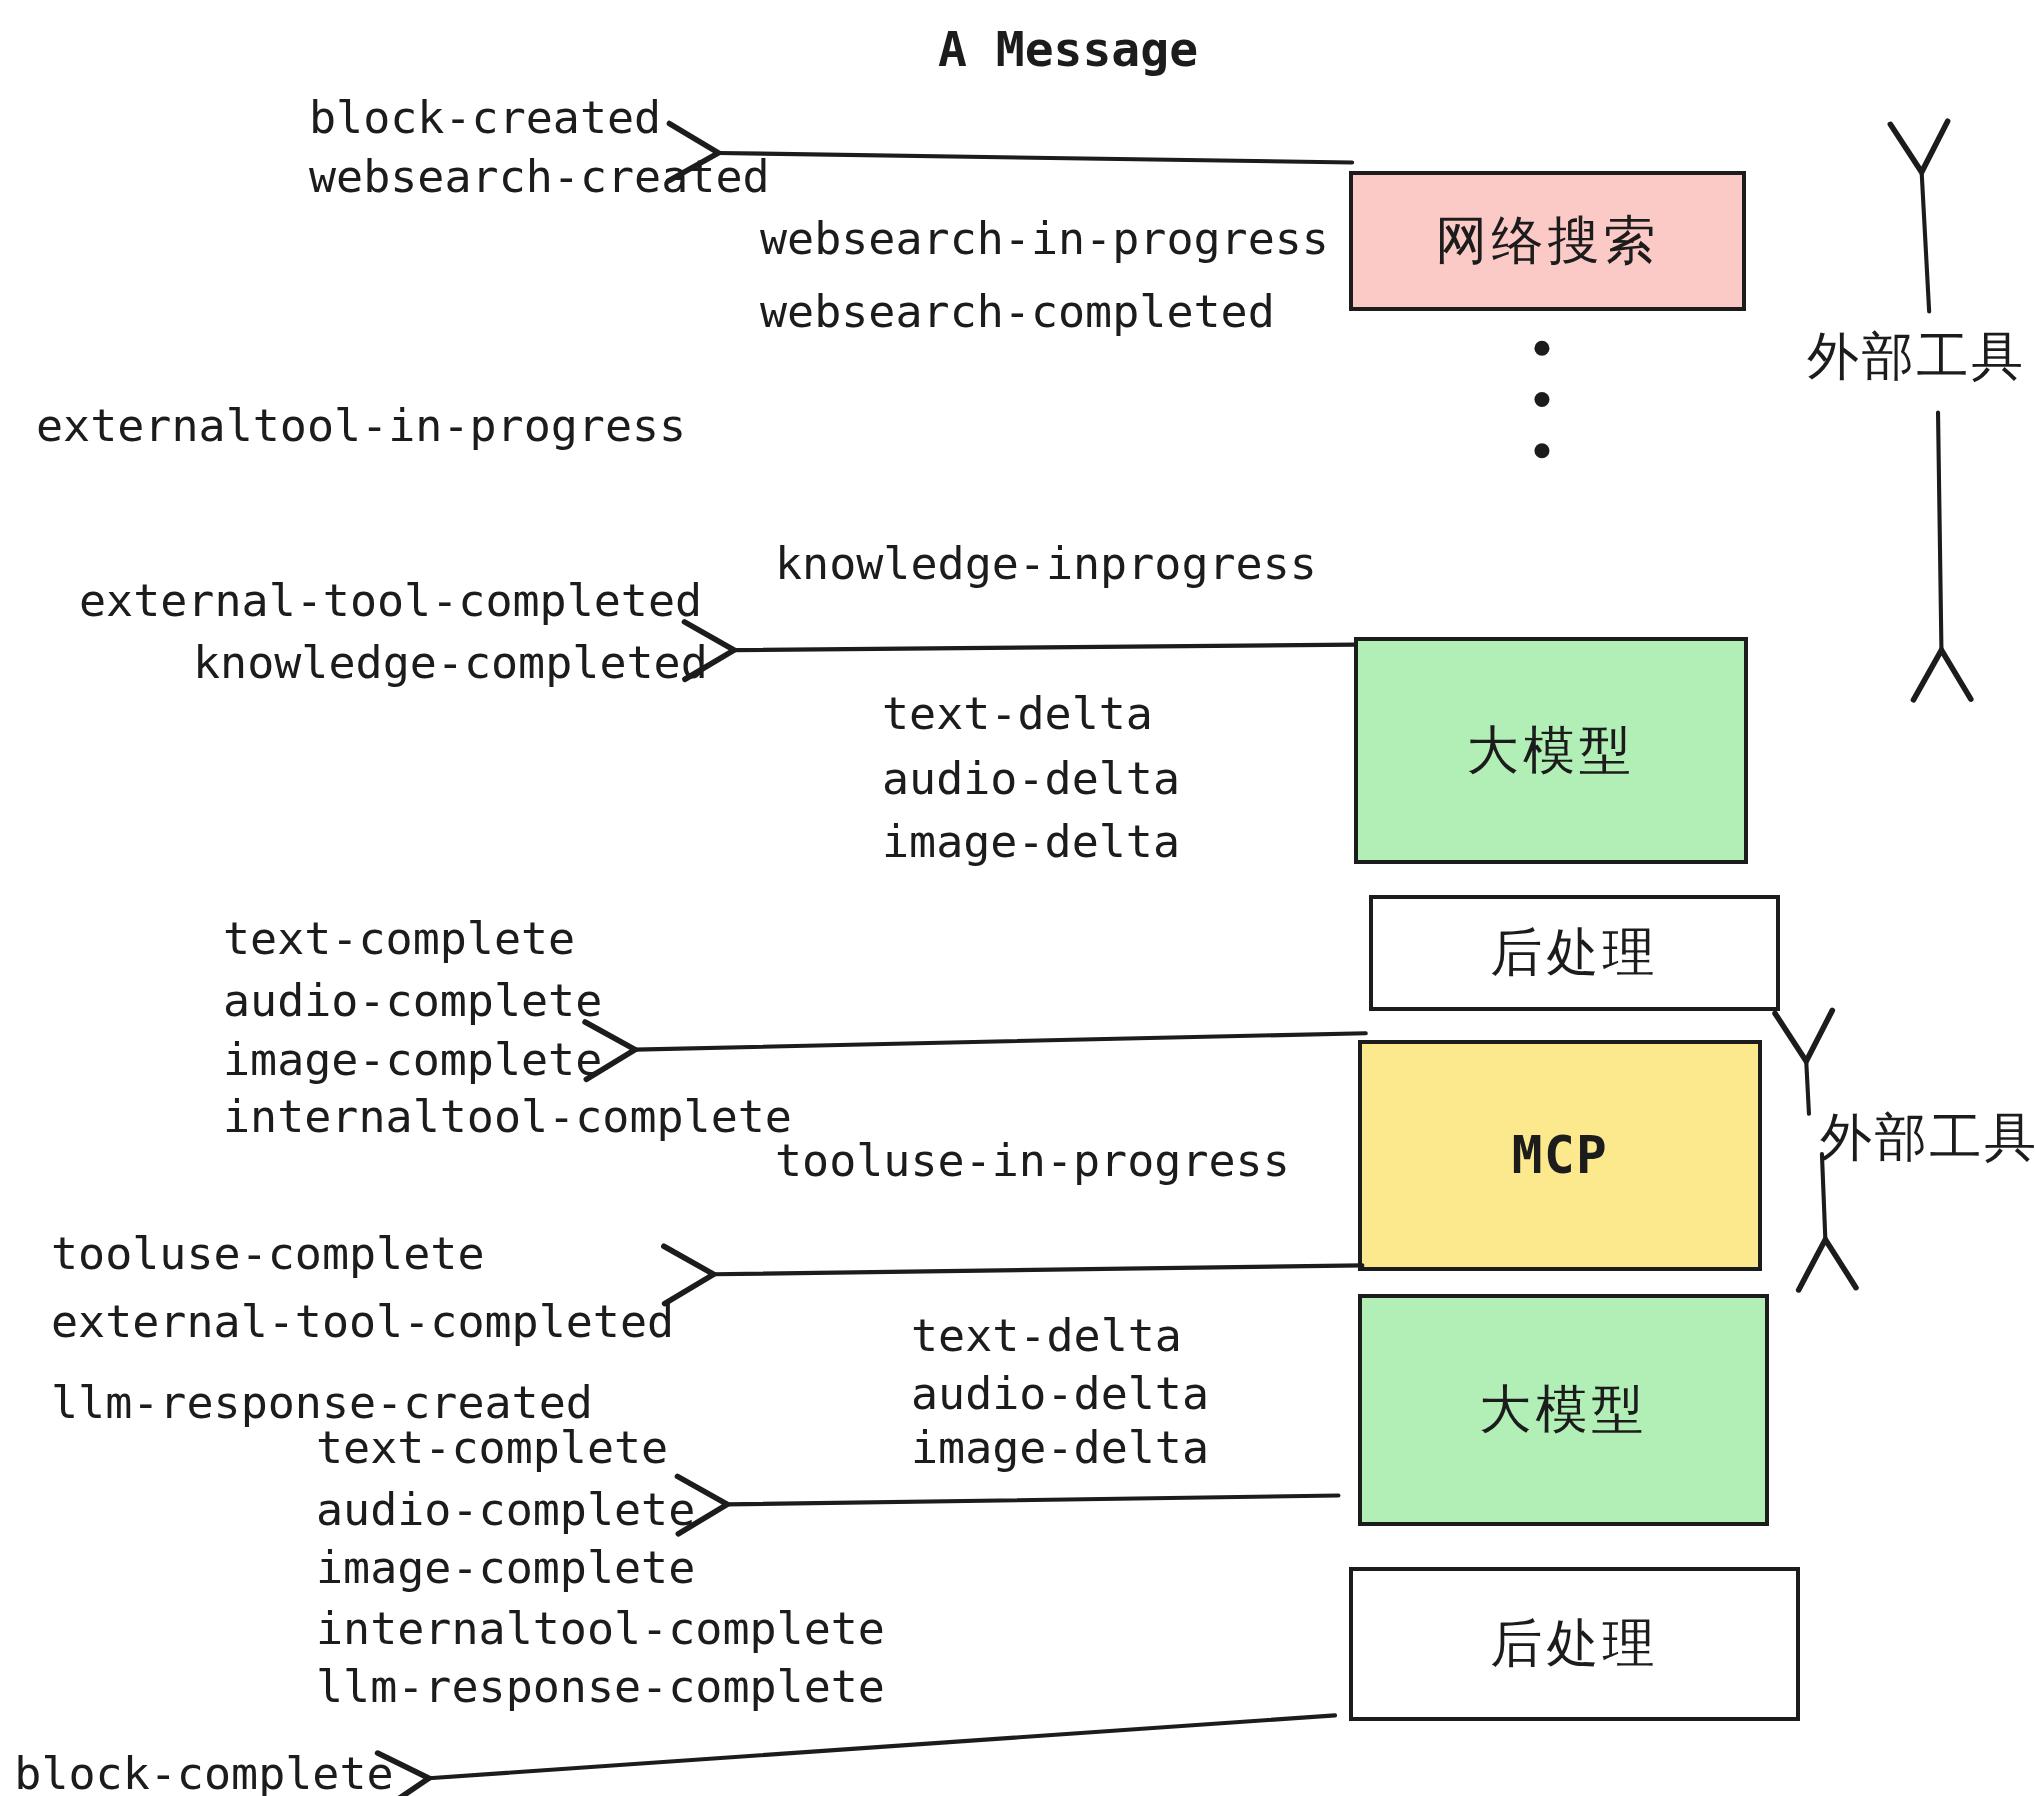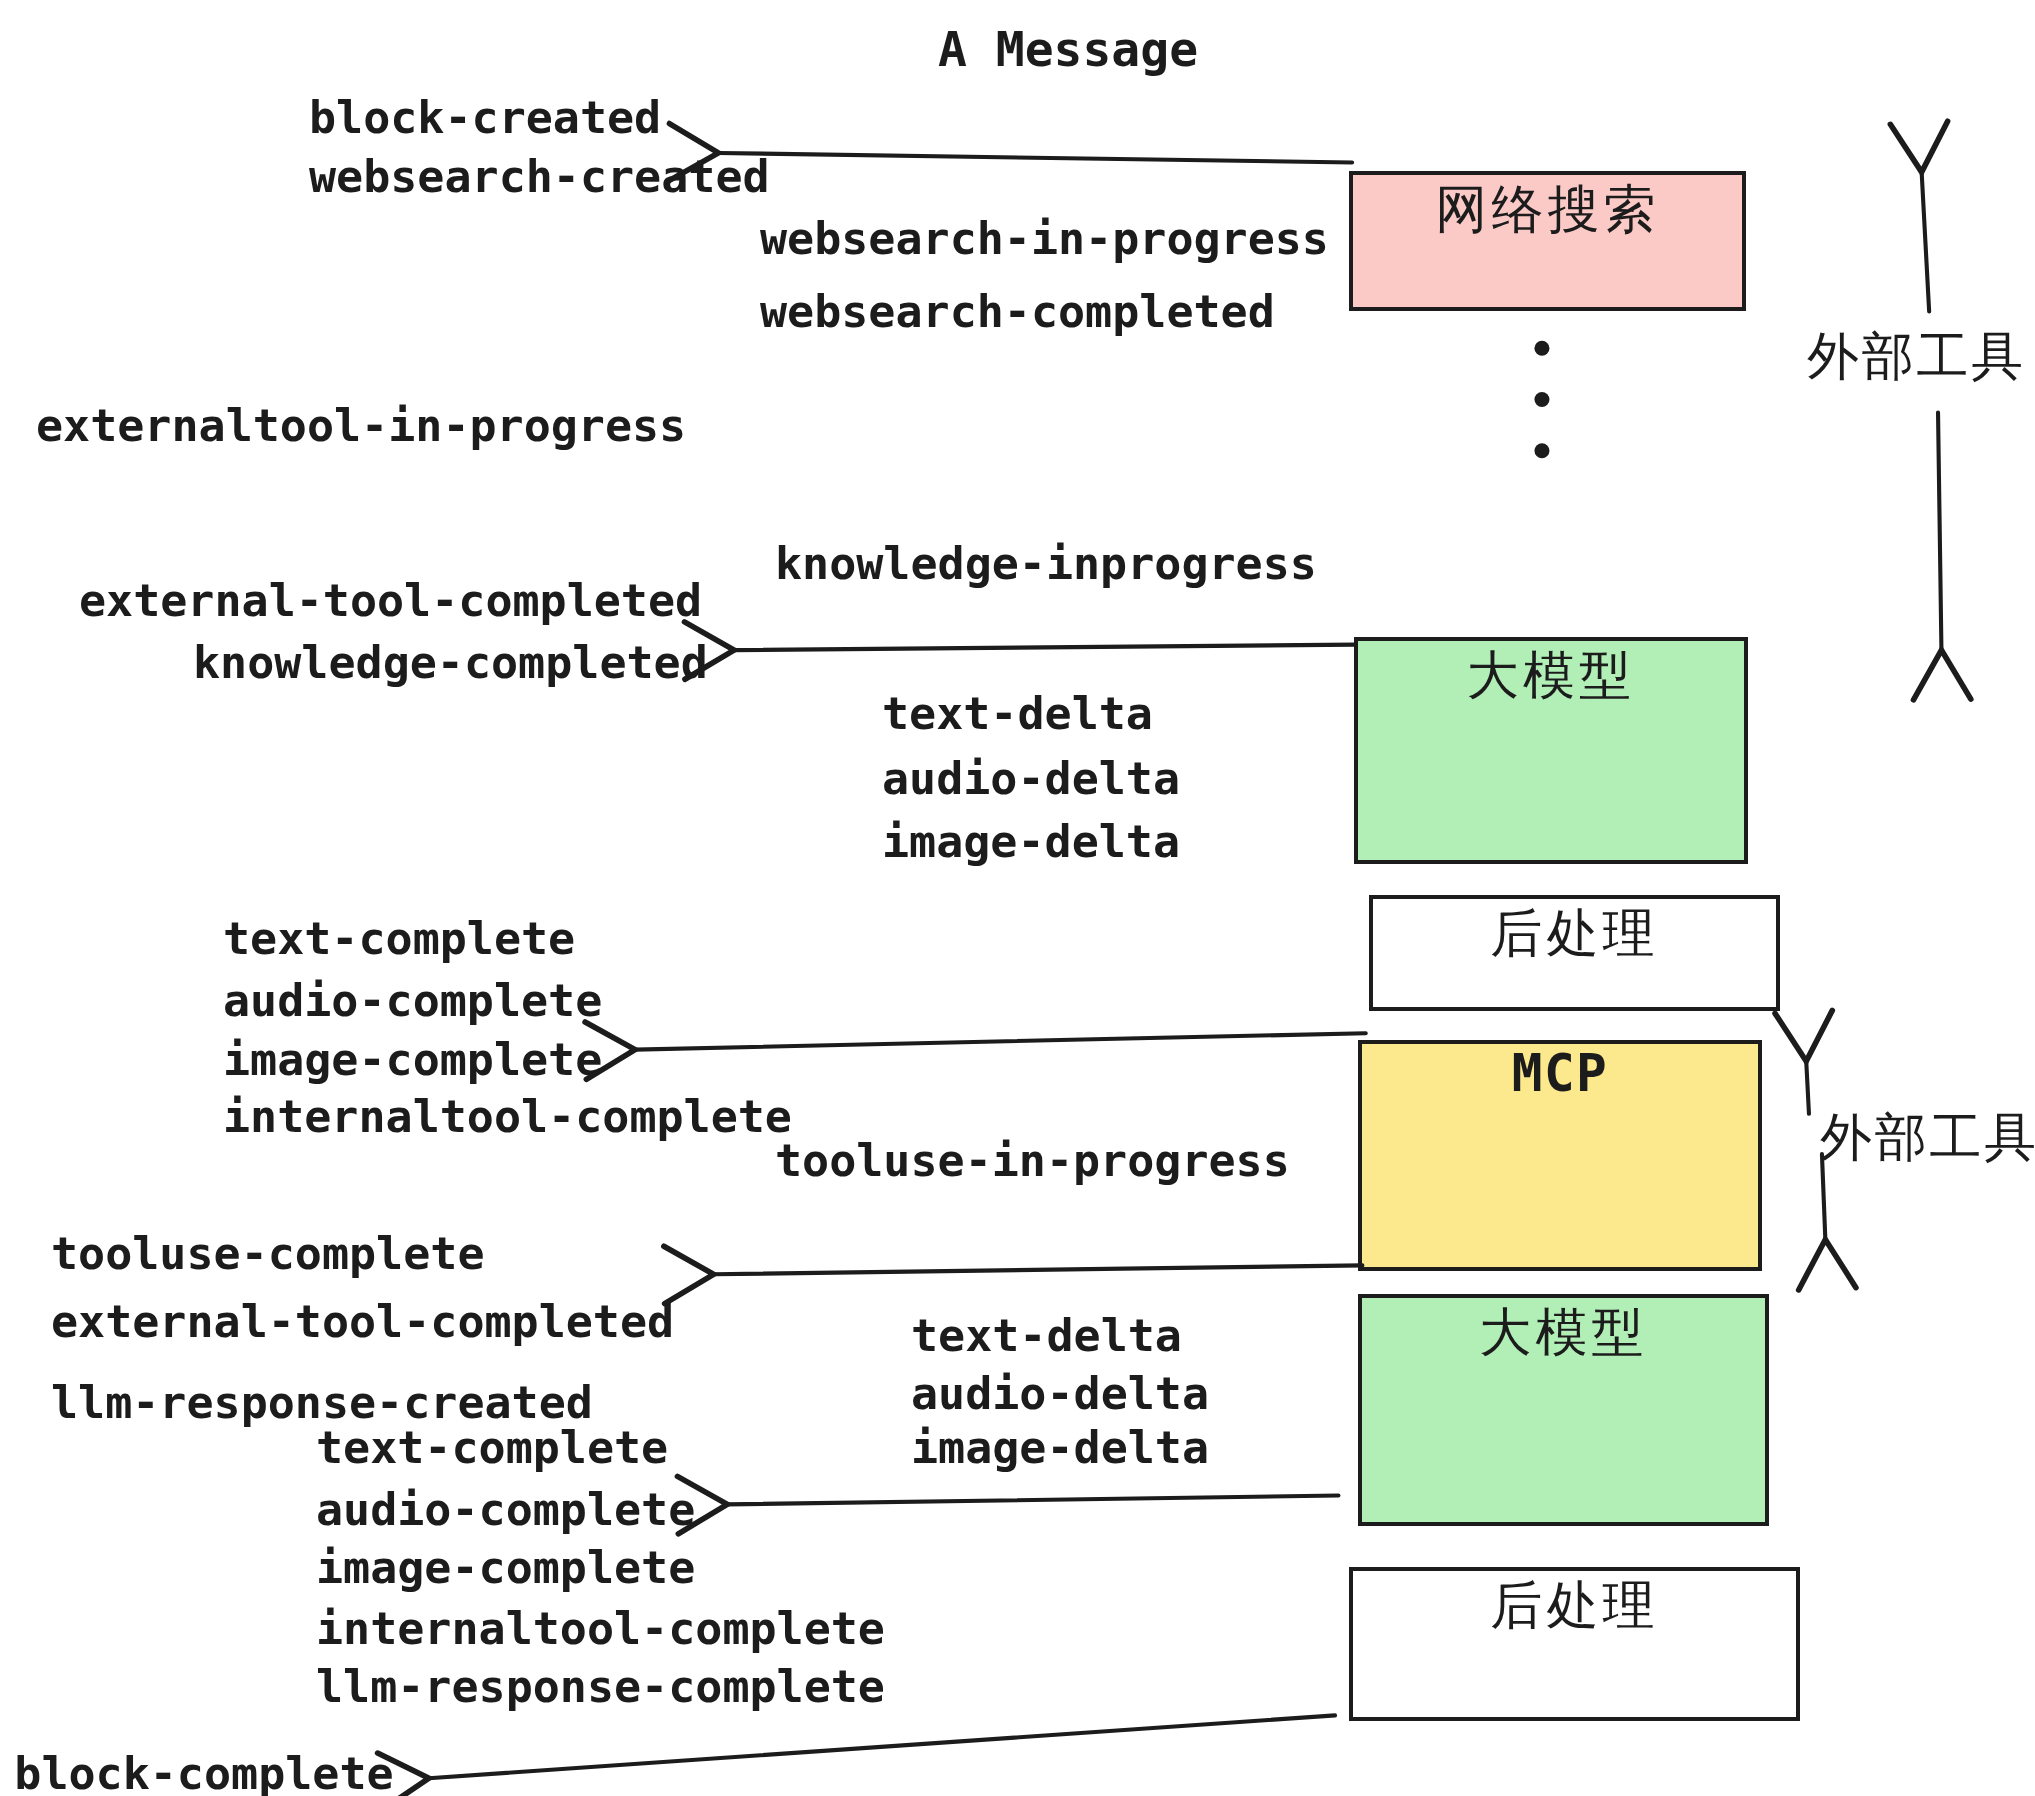--- a/index.html
+++ b/index.html
@@ -10,35 +10,34 @@
     font-family:"DejaVu Sans Mono","Liberation Mono",monospace;
     overflow:hidden;
   }
   .ev{
     position:absolute;
     font-size:45px;
     line-height:53px;
     white-space:nowrap;
     color:var(--ink,#1c1c1c);
     letter-spacing:0px;
-    font-weight:bold;
   }
   .title{
     position:absolute;
     font-size:48px;
     font-weight:bold;
     color:var(--ink,#1c1c1c);
     white-space:nowrap;
     transform:translateX(-50%);
   }
   .box{
     position:absolute;
     border:4.1px solid var(--ink,#1c1c1c);
     box-sizing:border-box;
-    display:flex;align-items:flex-start;justify-content:center;
+    display:flex;align-items:center;justify-content:center;
   }
   .box .lbl{
     font-family:"Liberation Sans","DejaVu Sans",sans-serif;
     font-size:52px;
     color:var(--ink,#1c1c1c);
     letter-spacing:4.1px;
   }
   .box .lbl.mono{
     font-family:"DejaVu Sans Mono","Liberation Mono",monospace;
     font-weight:bold;

